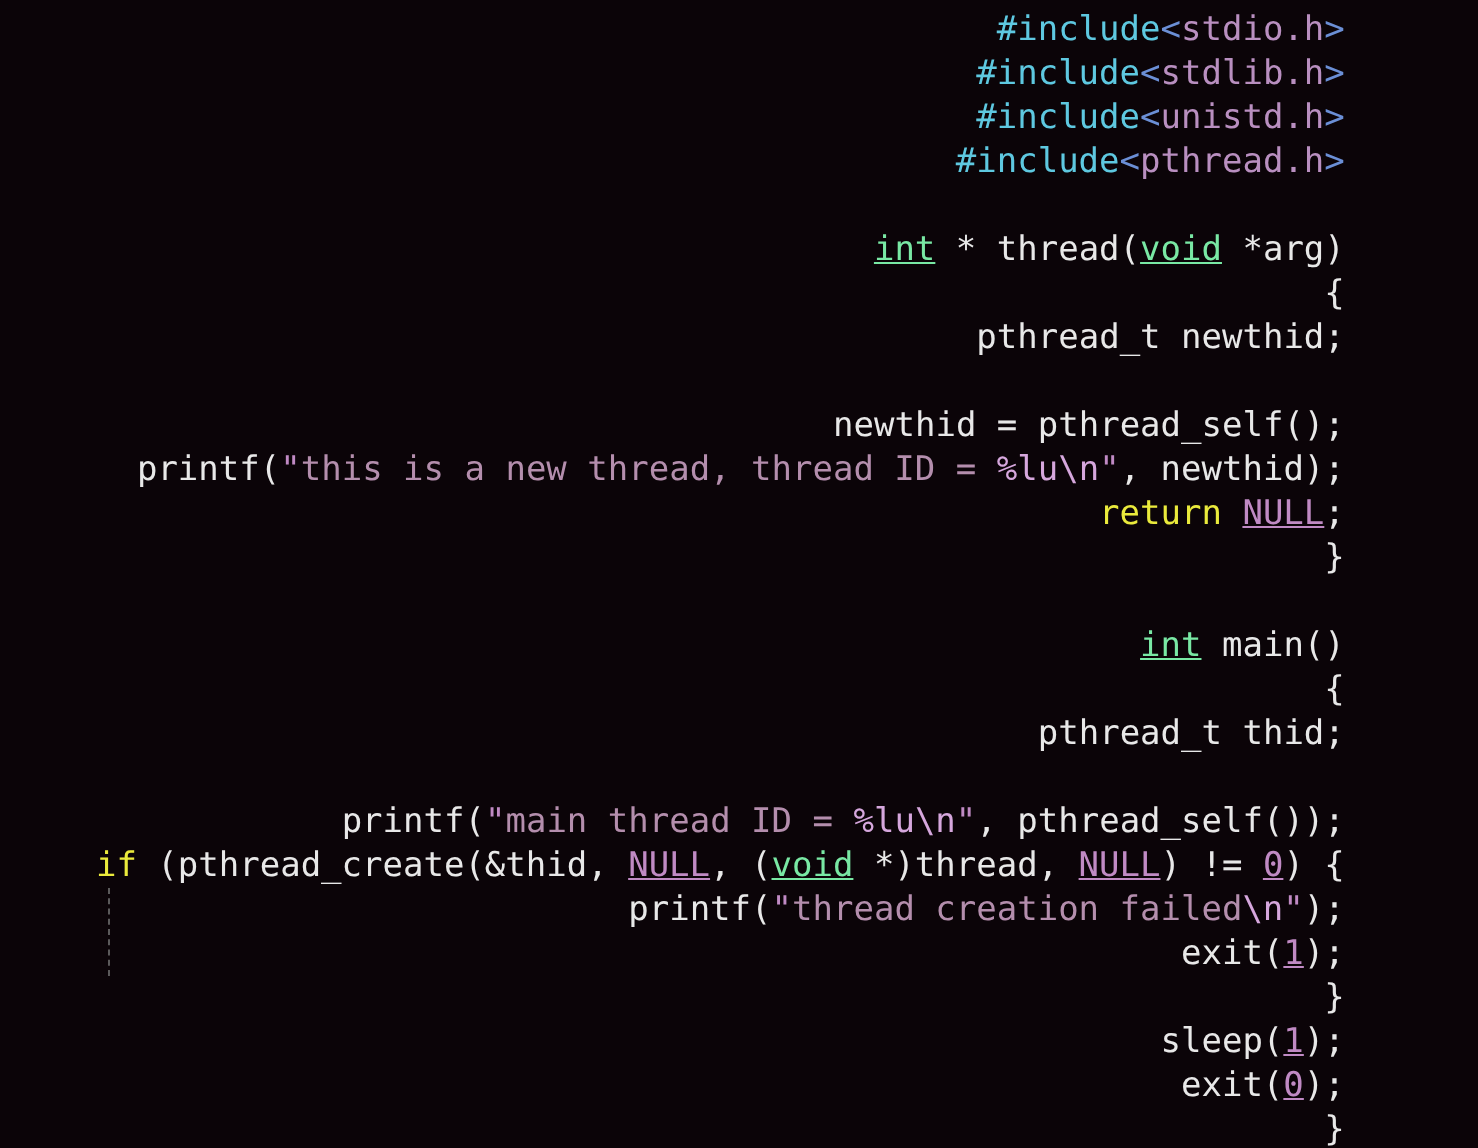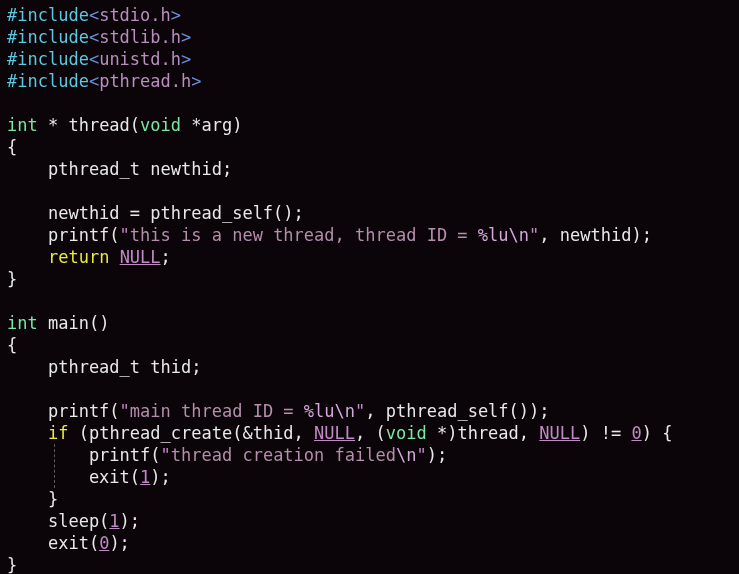--- a/index.html
+++ b/index.html
@@ -10,40 +10,41 @@
   #editor {
     position: relative;
     width: 739px;
     height: 574px;
     background: #0b0408;
     overflow: hidden;
     font-family: "DejaVu Sans Mono", "Liberation Mono", monospace;
     font-size: 17px;
     line-height: 22px;
     letter-spacing: 0px;
+    text-align: right;
   }
   #code {
     position: absolute;
     left: 7px;
     top: 4px;
     white-space: pre;
     font-family: "DejaVu Sans Mono", "Liberation Mono", monospace;
     font-size: 17px;
     line-height: 22px;
     color: #e8e8e8;
   }
   .line {
     height: 22px;
     white-space: pre;
   }
   
   .t-pre   { color: #5ec8e0; }  
   .t-hdr   { color: #b98fc0; }  
   .t-angle { color: #6b8fd6; }  
-  .t-type  { color: #79e8a4; }  
+  .t-type  { color: #79e8a4; text-decoration: underline; }  
   .t-kw    { color: #eaea3c; }  
   .t-const { color: #c08ac4; text-decoration: underline; }  
   .t-str   { color: #b48ead; }  
   .t-esc   { color: #d6a7dd; }  
   .t-plain { color: #e8e8e8; }  
   .t-quote { color: #c08ac4; }  
 
   
   .indent-guide {
     position: absolute;

